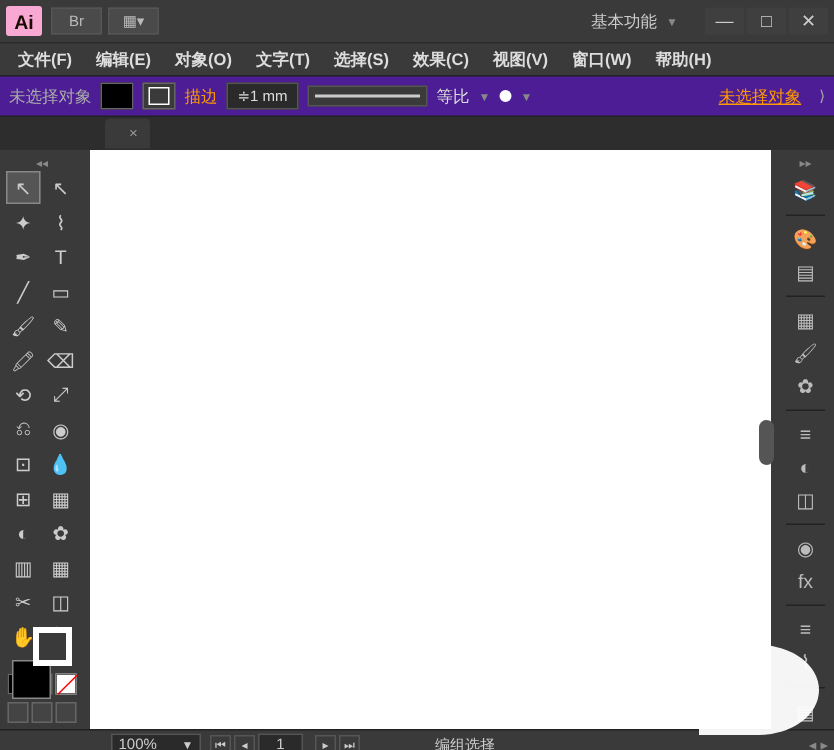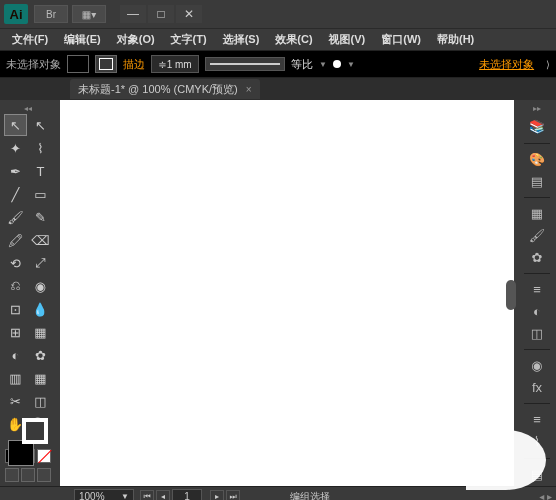--- a/index.html
+++ b/index.html
@@ -1,32 +1,32 @@
 <!DOCTYPE html>
 <html><head>
 <meta charset="utf-8">
 <style>
 * { margin: 0; padding: 0; box-sizing: border-box; font-family: "Microsoft YaHei", sans-serif; }
 body { width: 556px; height: 500px; background: #333333; overflow: hidden; position: relative; }
 
 
 .titlebar { height: 28px; background: #3a3a3a; display: flex; align-items: center; padding: 0 4px; }
-.ai-logo { width: 24px; height: 20px; background: #0f766e; color: #1a0a00; font-weight: bold; font-size: 13px; display: flex; align-items: center; justify-content: center; border-radius: 2px; margin-right: 6px; }
+.ai-logo { width: 24px; height: 20px; background: #f9a8d4; color: #1a0a00; font-weight: bold; font-size: 13px; display: flex; align-items: center; justify-content: center; border-radius: 2px; margin-right: 6px; }
 .ti-btn { width: 34px; height: 18px; background: #4a4a4a; border: 1px solid #555; margin-right: 4px; color: #bbb; font-size: 10px; display: flex; align-items: center; justify-content: center; }
 .workspace-sel { margin-left: auto; color: #ccc; font-size: 11px; padding: 2px 8px; display: flex; align-items: center; }
 .workspace-sel::after { content: "▼"; font-size: 8px; margin-left: 6px; color: #888; }
 .wincontrols { display: flex; margin-left: 8px; }
 .wincontrols div { width: 26px; height: 18px; background: #3f3f3f; display: flex; align-items: center; justify-content: center; color: #ccc; font-size: 12px; margin-left: 2px; }
 
 
 .menubar { height: 22px; background: #3a3a3a; display: flex; align-items: center; padding-left: 4px; border-top: 1px solid #2a2a2a; }
 .menubar span { color: #ddd; font-size: 11px; padding: 0 8px; cursor: default; font-weight: bold; }
 
 
-.controlbar { height: 28px; background: #000000; display: flex; align-items: center; padding: 0 6px; border-top: 1px solid #222; border-bottom: 1px solid #222; gap: 6px; }
+.controlbar { height: 28px; background: #4c1d95; display: flex; align-items: center; padding: 0 6px; border-top: 1px solid #222; border-bottom: 1px solid #222; gap: 6px; }
 .ctrl-label { color: #aaa; font-size: 11px; }
 .swatch { width: 22px; height: 18px; background: #000; border: 1px solid #666; position: relative; }
 .swatch-stroke { width: 22px; height: 18px; border: 1px solid #666; background: #3a3a3a; display: flex; align-items: center; justify-content: center; }
 .swatch-stroke::before { content: ""; width: 12px; height: 10px; border: 1px solid #fff; }
 .stroke-lbl { color: #ff9a00; font-size: 11px; }
 .stroke-val { width: 48px; height: 18px; background: #2a2a2a; border: 1px solid #555; color: #ddd; font-size: 10px; display: flex; align-items: center; justify-content: center; }
 .line-preview { width: 80px; height: 14px; border: 1px solid #555; background: #3a3a3a; display: flex; align-items: center; }
 .line-preview::before { content: ""; flex: 1; height: 2px; background: #ccc; margin: 0 4px; }
 .uniform { color: #ddd; font-size: 11px; }
 .dot { width: 8px; height: 8px; background: #fff; border-radius: 50%; }
@@ -84,20 +84,21 @@
 
 .watermark { position: absolute; bottom: 10px; right: 10px; width: 80px; height: 60px; background: #fff; border-radius: 50% 50% 50% 0; opacity: 0.95; }
 </style>
 </head>
 <body>
 
 <div class="titlebar">
   <div class="ai-logo">Ai</div>
   <div class="ti-btn">Br</div>
   <div class="ti-btn">▦▾</div>
+  <div class="workspace-sel">基本功能</div>
   <div class="wincontrols">
     <div>—</div>
     <div>□</div>
     <div>✕</div>
   </div>
 </div>
 
 <div class="menubar">
   <span>文件(F)</span>
   <span>编辑(E)</span>
@@ -120,21 +121,20 @@
   <span class="uniform">等比</span>
   <span style="color:#888;font-size:8px">▼</span>
   <span class="dot"></span>
   <span style="color:#888;font-size:8px">▼</span>
   <span class="opacity-lbl">未选择对象</span>
   <span class="expand-arrow">⟩</span>
 </div>
 
 <div class="tabbar">
   <div class="tab">
-    <span>未标题-1* @ 100% (CMYK/预览)</span>
     <span class="tab-close">×</span>
   </div>
 </div>
 
 <div class="main">
   <div class="toolbox">
     <div class="toolbox-expand">◂◂</div>
     <div class="toolrow">
         <div class="tool sel">↖</div>
         <div class="tool">↖</div>

